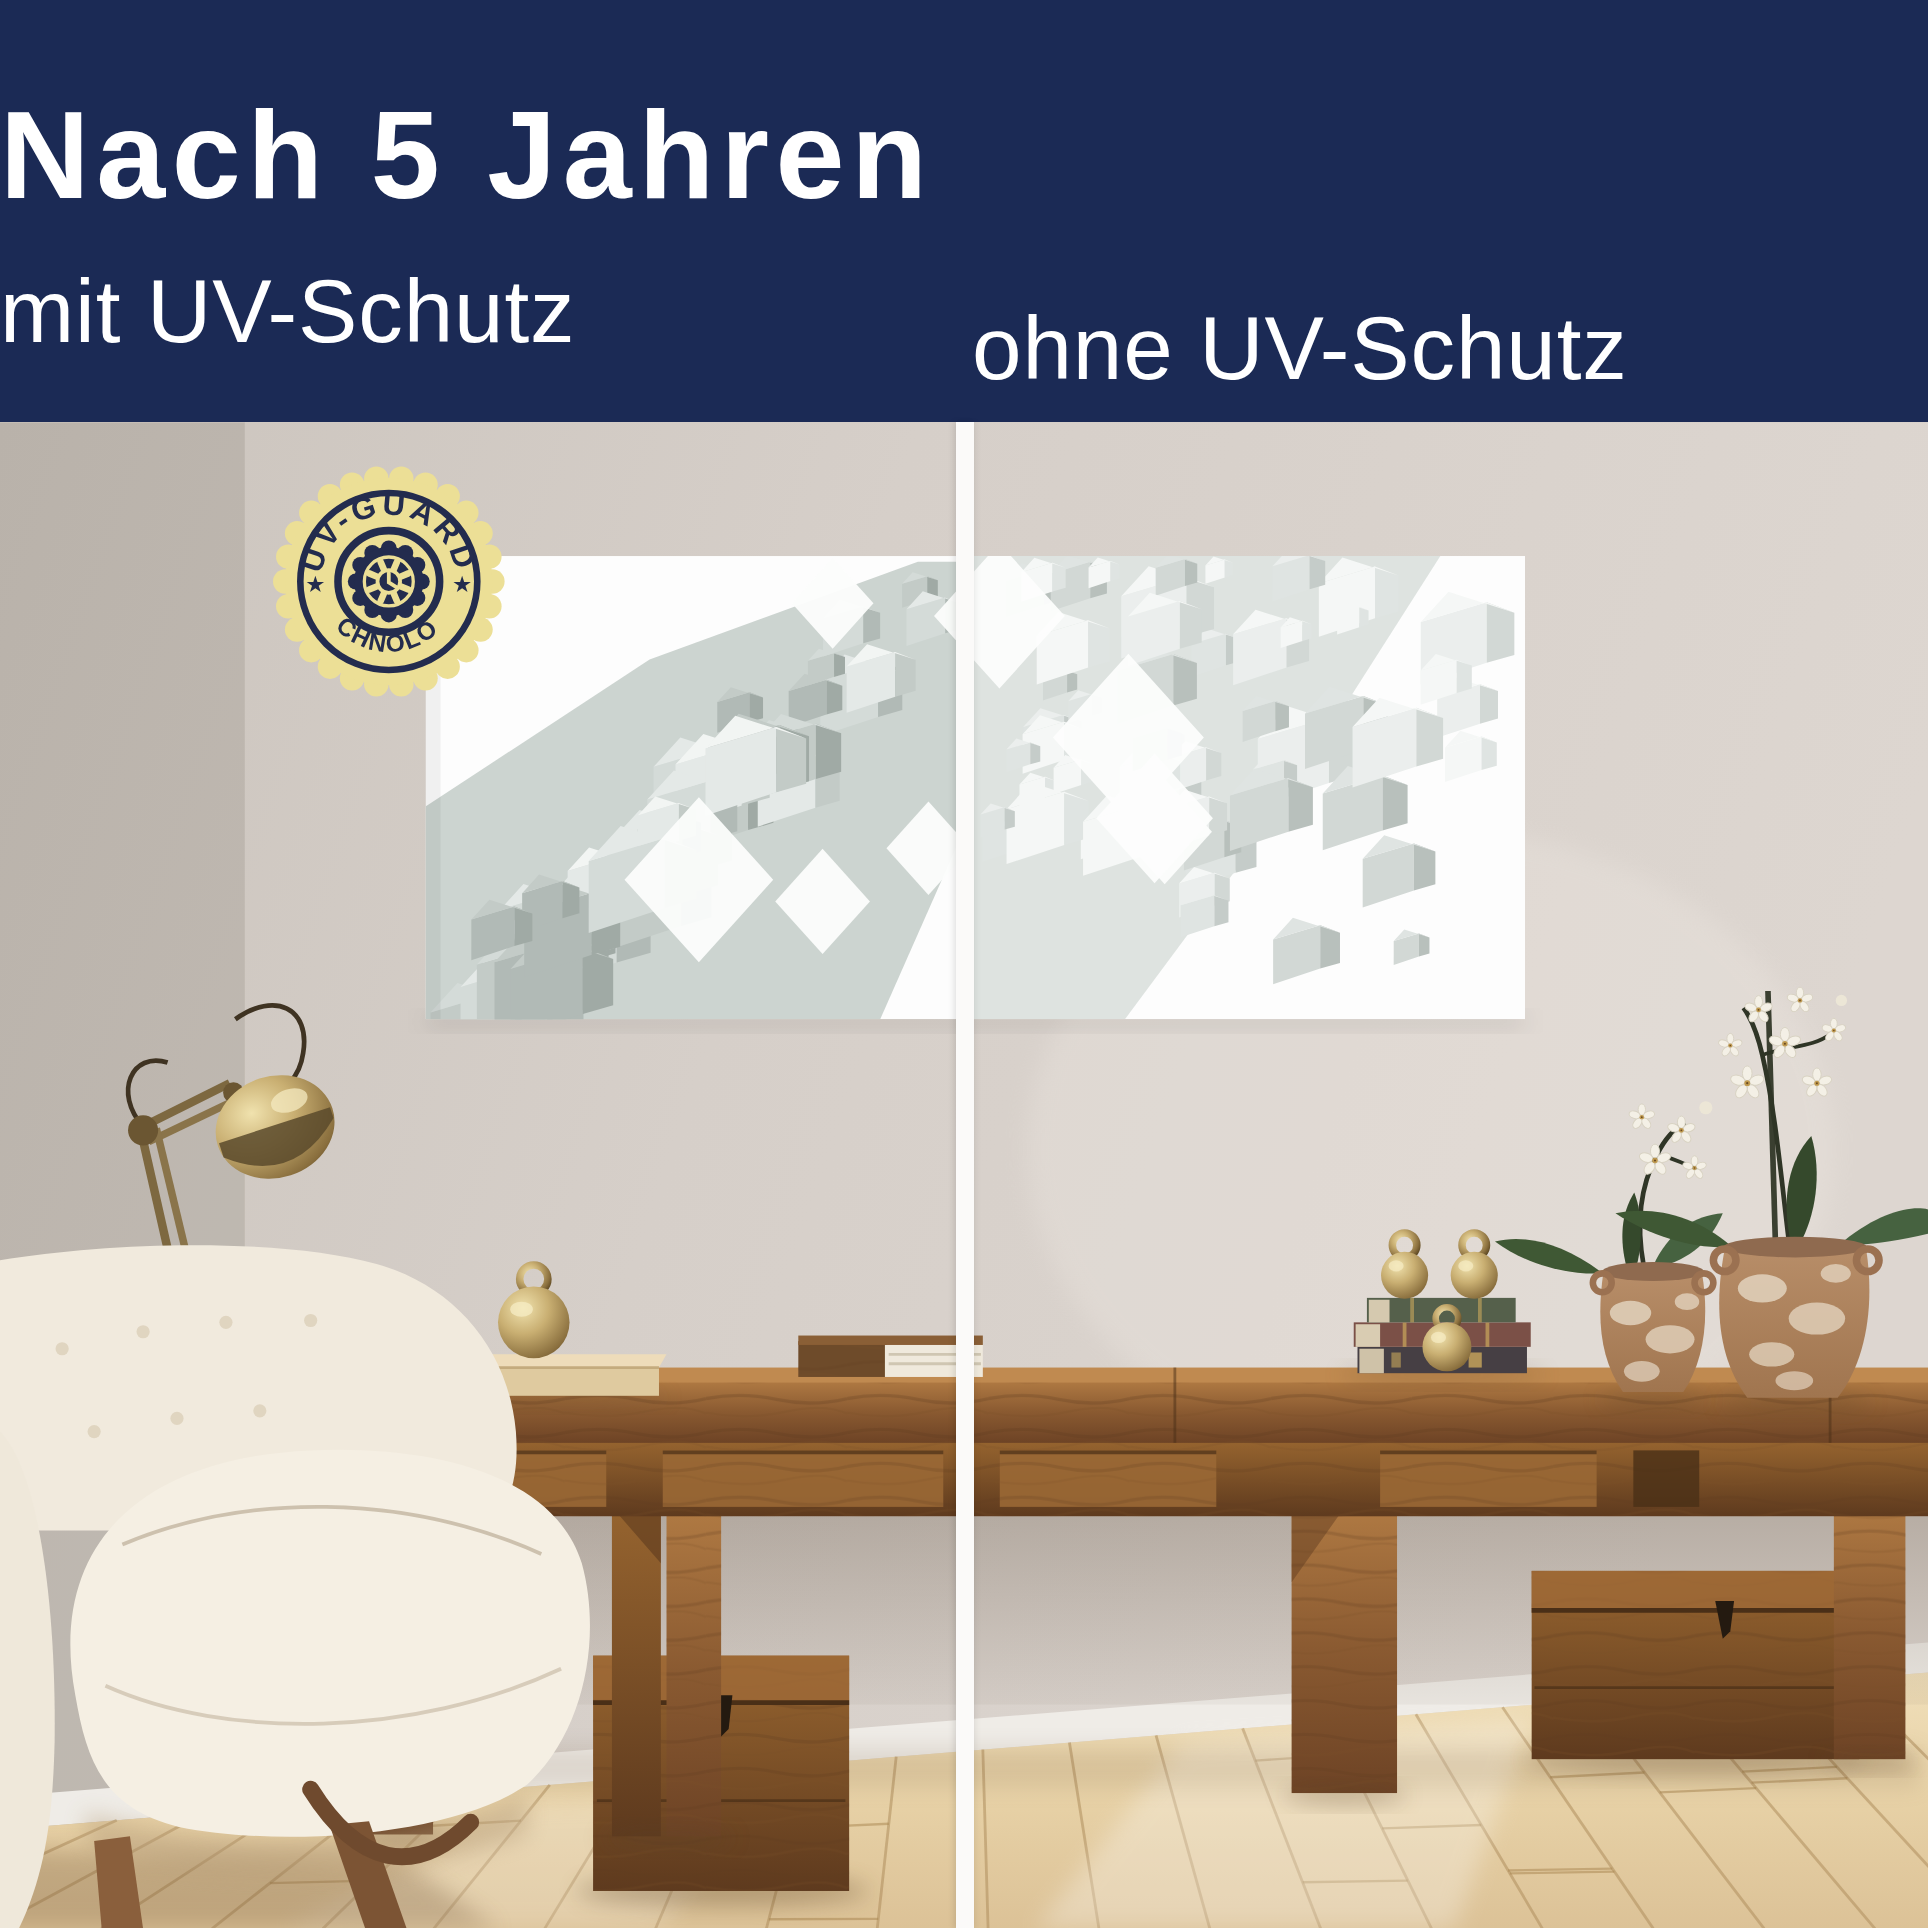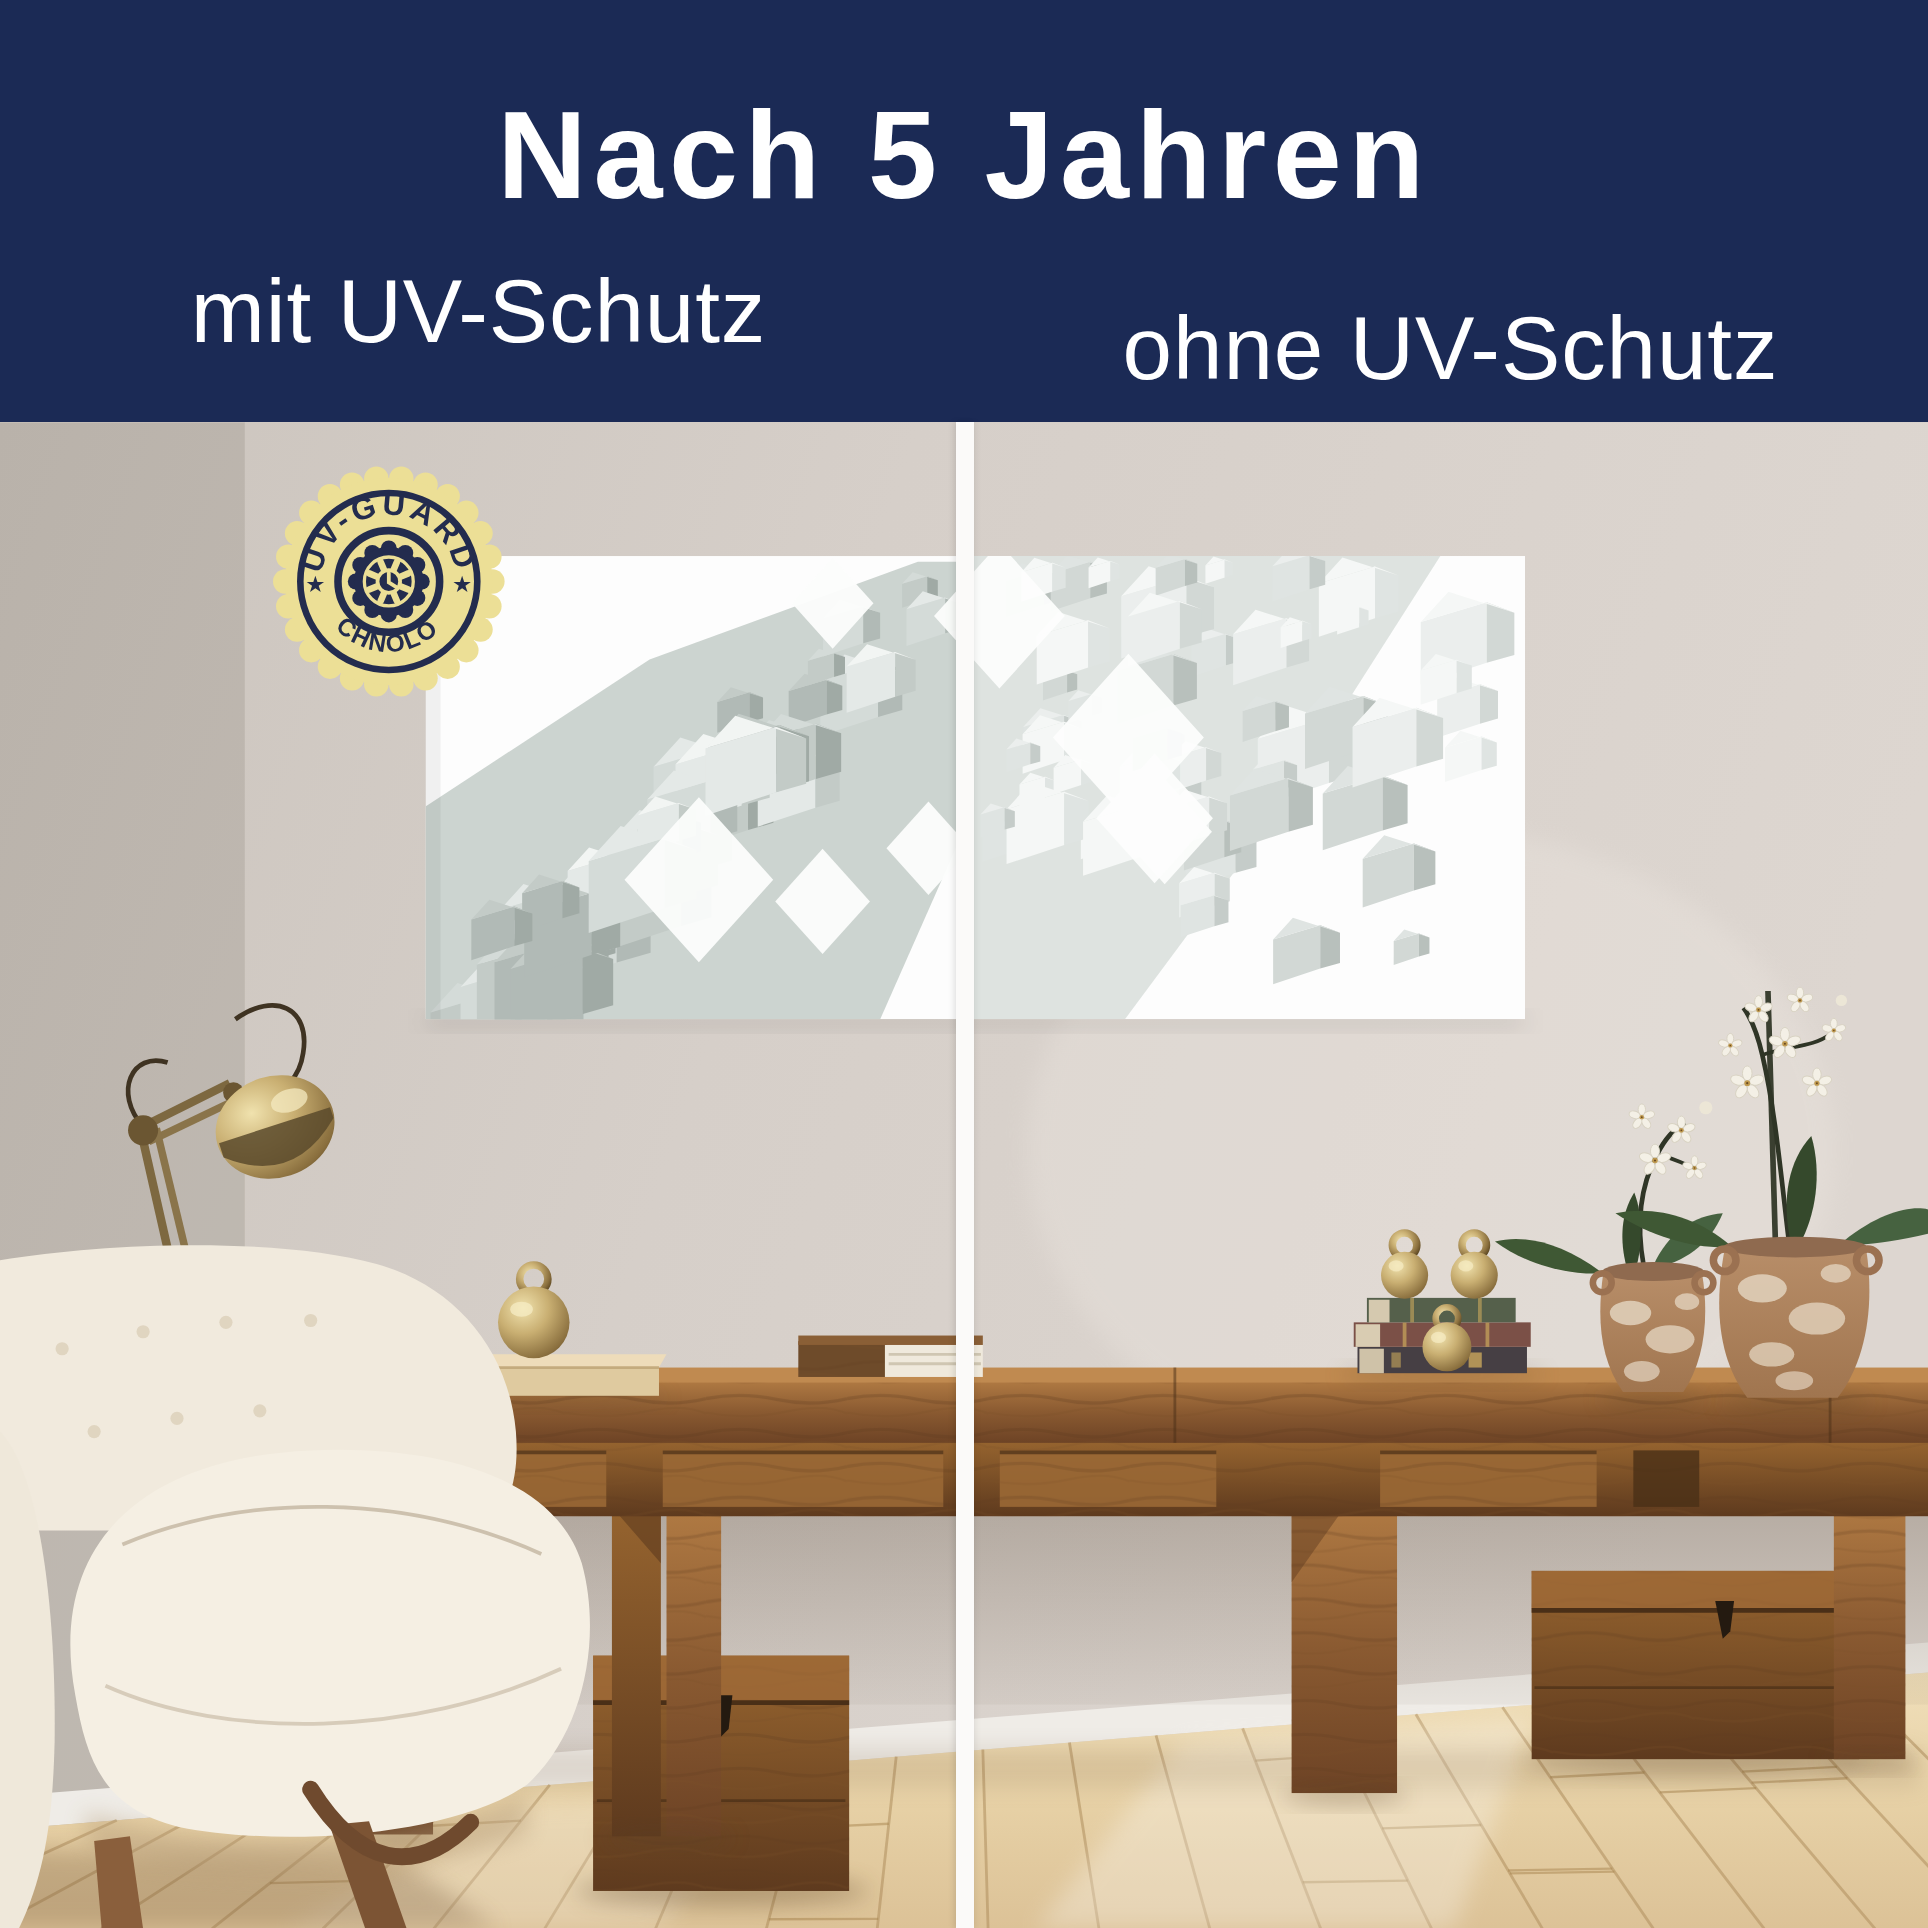--- a/index.html
+++ b/index.html
@@ -1,24 +1,24 @@
 <!DOCTYPE html>
 <html style="--header-bg: #1b2a55; --header-text: #ffffff; --divider: #fbfaf9; --badge-fill: #ecdf96; --badge-ink: #232c4e; --wall: #d5cec8; --wood: #8a5a31; --floor: #e9d4ab; --chair: #f2ebdf; --brass: #c9af72;font-size:15px"><head>
 <meta charset="utf-8">
 <style>
   html,body{margin:0;padding:0;background:#ffffff;}
   #stage{position:relative;width:1928px;height:1928px;overflow:hidden;
          font-family:"Liberation Sans",sans-serif;background:#d5cec8;}
   
   #header{position:absolute;left:0;top:0;width:1928px;height:422px;
           background:var(--header-bg,#1b2a55);z-index:3;}
-  #title{position:absolute;left:0;top:87px;width:1928px;text-align:center;
+  #title{position:absolute;left:0;top:87px;width:1928px;text-align:left;
          color:var(--header-text,#ffffff);font-size:124px;font-weight:bold;
          letter-spacing:6.6px;line-height:1.1;white-space:nowrap;}
-  .half-label{position:absolute;top:260px;width:957px;text-align:center;
+  .half-label{position:absolute;top:260px;width:957px;
               color:var(--header-text,#ffffff);font-size:89px;font-weight:400;
               letter-spacing:0.9px;white-space:nowrap;}
   #label-left{left:0;}
   #label-right{left:972px;margin-top:37px;}
   
   #scene{position:absolute;left:0;top:422px;width:1928px;height:1507px;z-index:1;}
   
   #divider{position:absolute;left:956px;top:422px;width:18px;height:1507px;
            background:var(--divider,#fbfaf9);z-index:5;
            box-shadow:-2.8px 0 5.6px rgba(0,0,0,0.10), 2.8px 0 5.6px rgba(0,0,0,0.06);}

